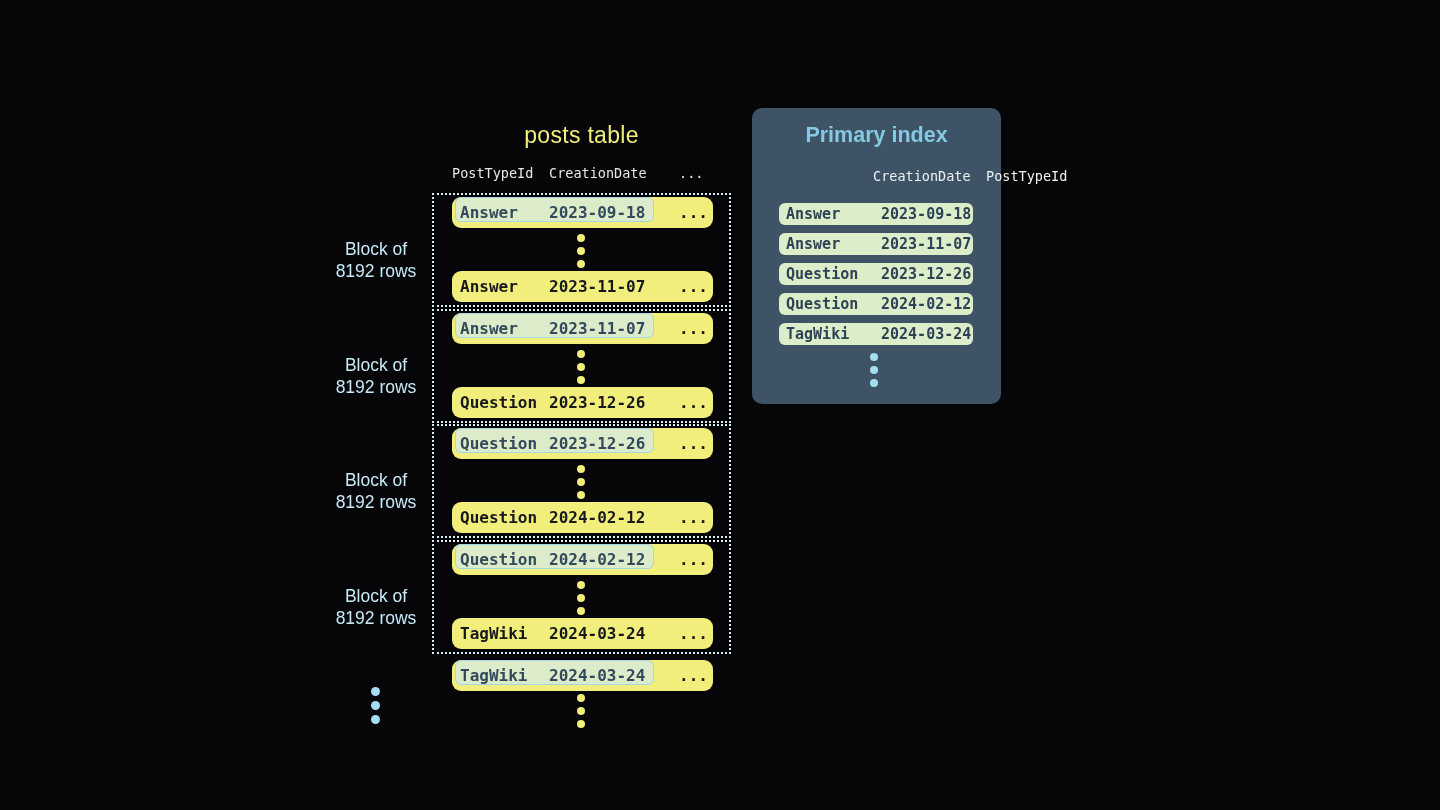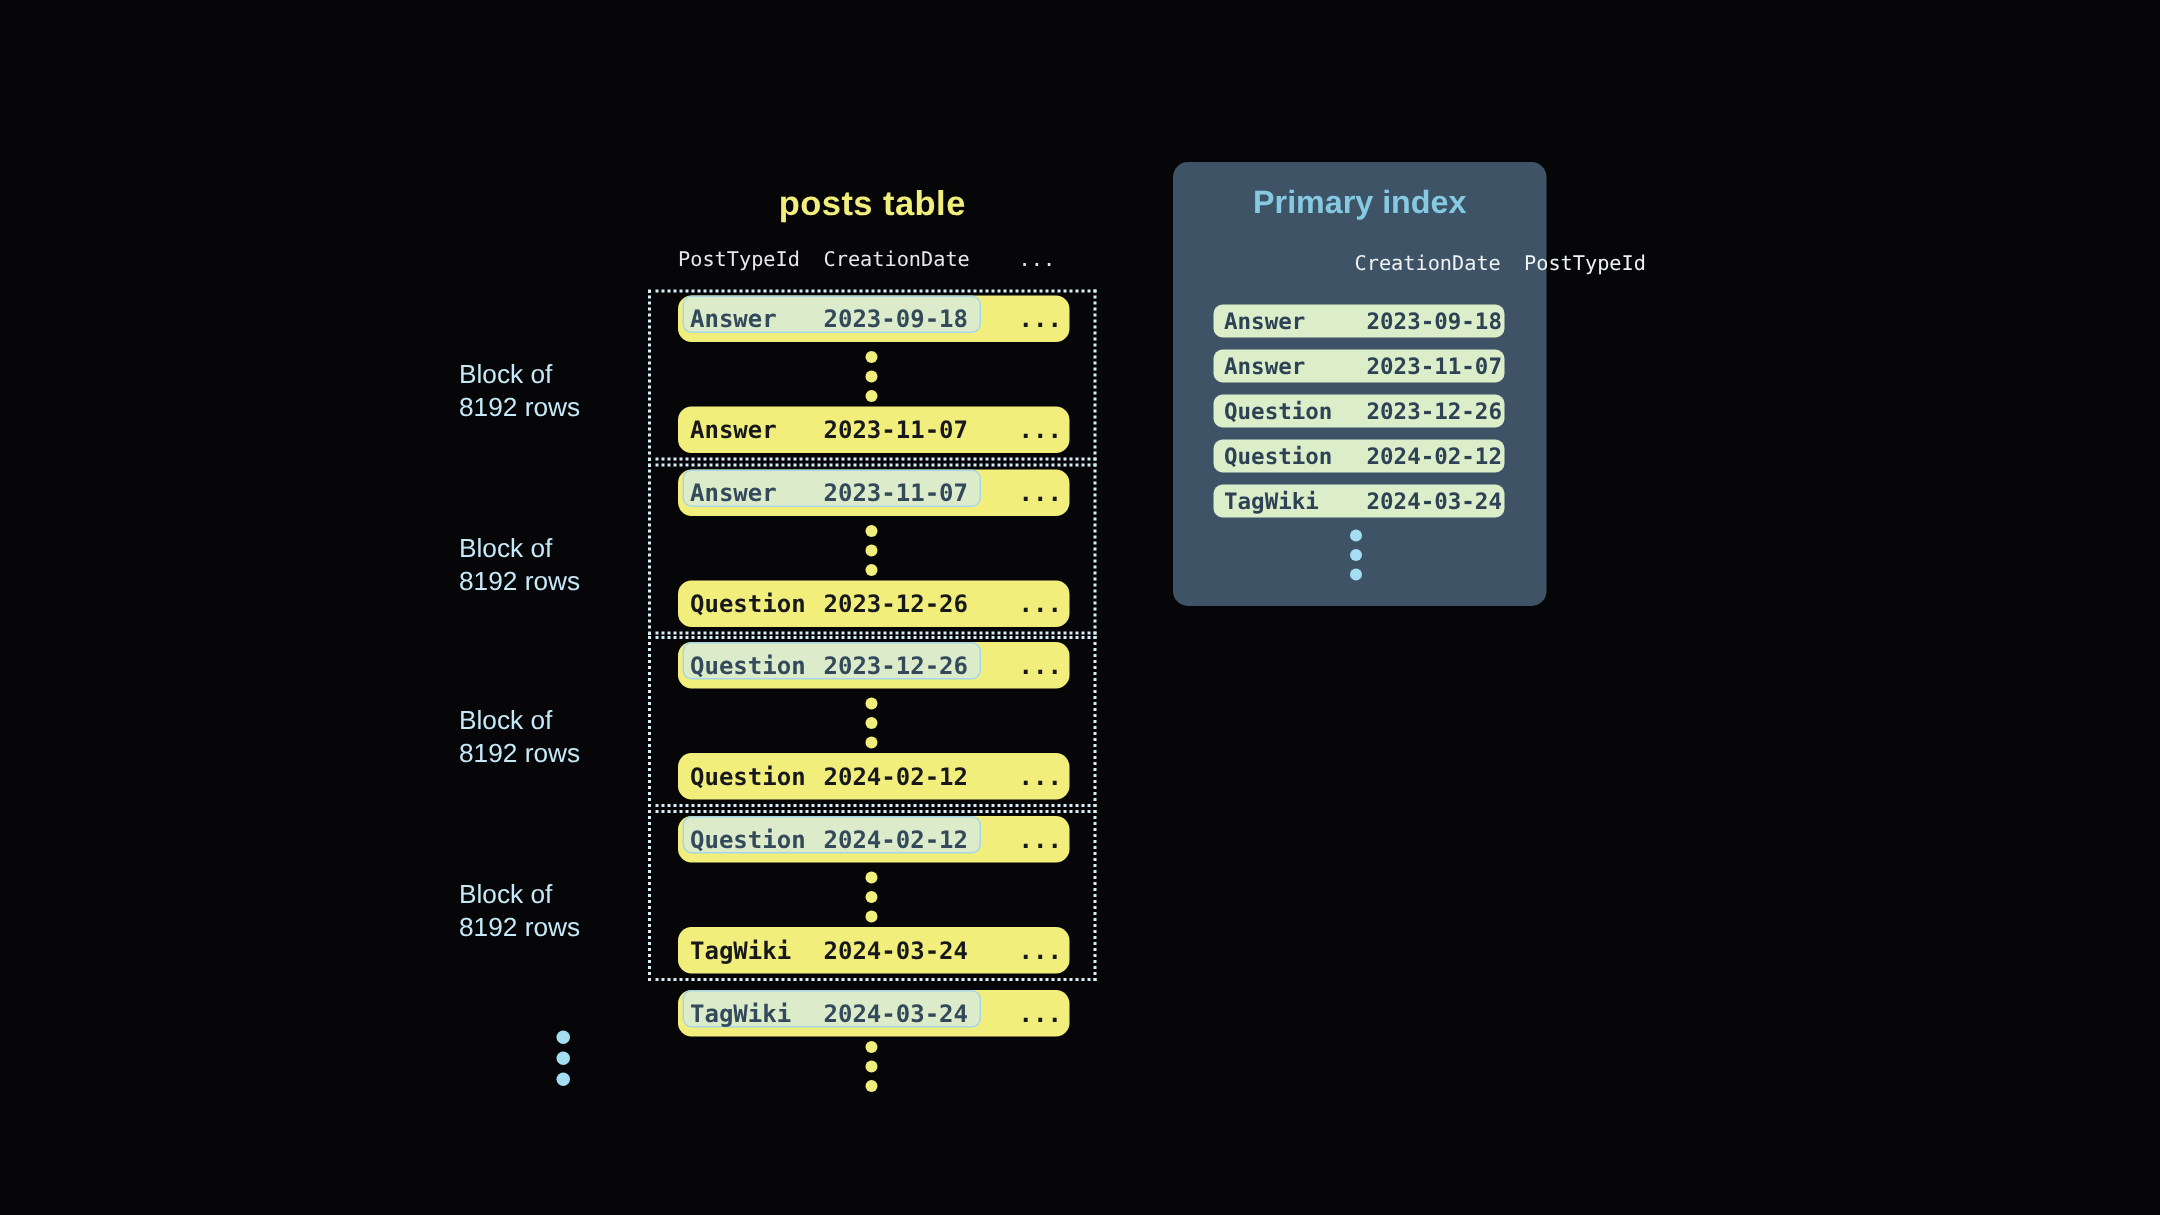--- a/index.html
+++ b/index.html
@@ -7,39 +7,39 @@
   .canvas {
     position:relative; width:1440px; height:810px;
     background:#060608; overflow:hidden;
     font-family:"Liberation Sans", sans-serif;
   }
   .mono { font-family:"DejaVu Sans Mono", monospace;text-align:right; }
 
   
   .pt-title {
     position:absolute; left:432px; top:122px; width:299px;
-    text-align:center; font-size:23px; font-weight:700;
+    text-align:center; font-size:23px; font-weight:400;
     color:#f1ee7b; letter-spacing:.3px;
   }
   .pt-header {
     position:absolute; left:452px; top:165px; width:280px; height:18px;
     font-family:"DejaVu Sans Mono", monospace; font-size:13.5px; color:#e6e8e8;
   }
   .pt-header span { position:absolute; top:0; white-space:pre; }
   .pt-header .c1 { left:0; }
   .pt-header .c2 { left:97px; }
   .pt-header .cm { left:227px; }
 
   .block {
     position:absolute; left:432px; width:299px; height:114px;
     border:2px dotted #d6eef8;
   }
   .blabel {
     position:absolute; left:306px; width:140px;
-    text-align:left; font-size:17.5px; line-height:21.5px;
+    text-align:center; font-size:17.5px; line-height:21.5px;
     font-weight:500; color:#c6e9f8;
   }
 
   .prow {
     position:absolute; left:452px; width:261px; height:31px;
     background:#f2ee7c; border-radius:9px;
     font-family:"DejaVu Sans Mono", monospace; font-weight:700;
     font-size:16px; line-height:31px; color:#17181c;
   }
   .prow span { position:absolute; top:0; z-index:2; white-space:pre; }
@@ -55,21 +55,21 @@
 
   
   .vdots { position:absolute; display:flex; flex-direction:column; gap:5px; }
   .vdots i { display:block; width:8px; height:8px; border-radius:50%; }
   .vdots.yellow i { background:#f2ee7c; }
   .vdots.blue i   { background:#a5def2; }
   .vdots.big i    { width:9px; height:9px; }
 
   
   .panel {
-    position:absolute; left:782px; top:108px; width:249px; height:296px;
+    position:absolute; left:752px; top:108px; width:249px; height:296px;
     background:#3e5365; border-radius:10px;
   }
   .panel-title {
     position:absolute; top:15px; left:0; width:100%;
     text-align:center; font-size:21.5px; font-weight:600; color:#85c9e2;
   }
   .pi-header {
     position:absolute; top:60px; left:24px; width:210px; height:17px;
     font-family:"DejaVu Sans Mono", monospace; font-size:13.5px; color:#eef2f4;
   }

